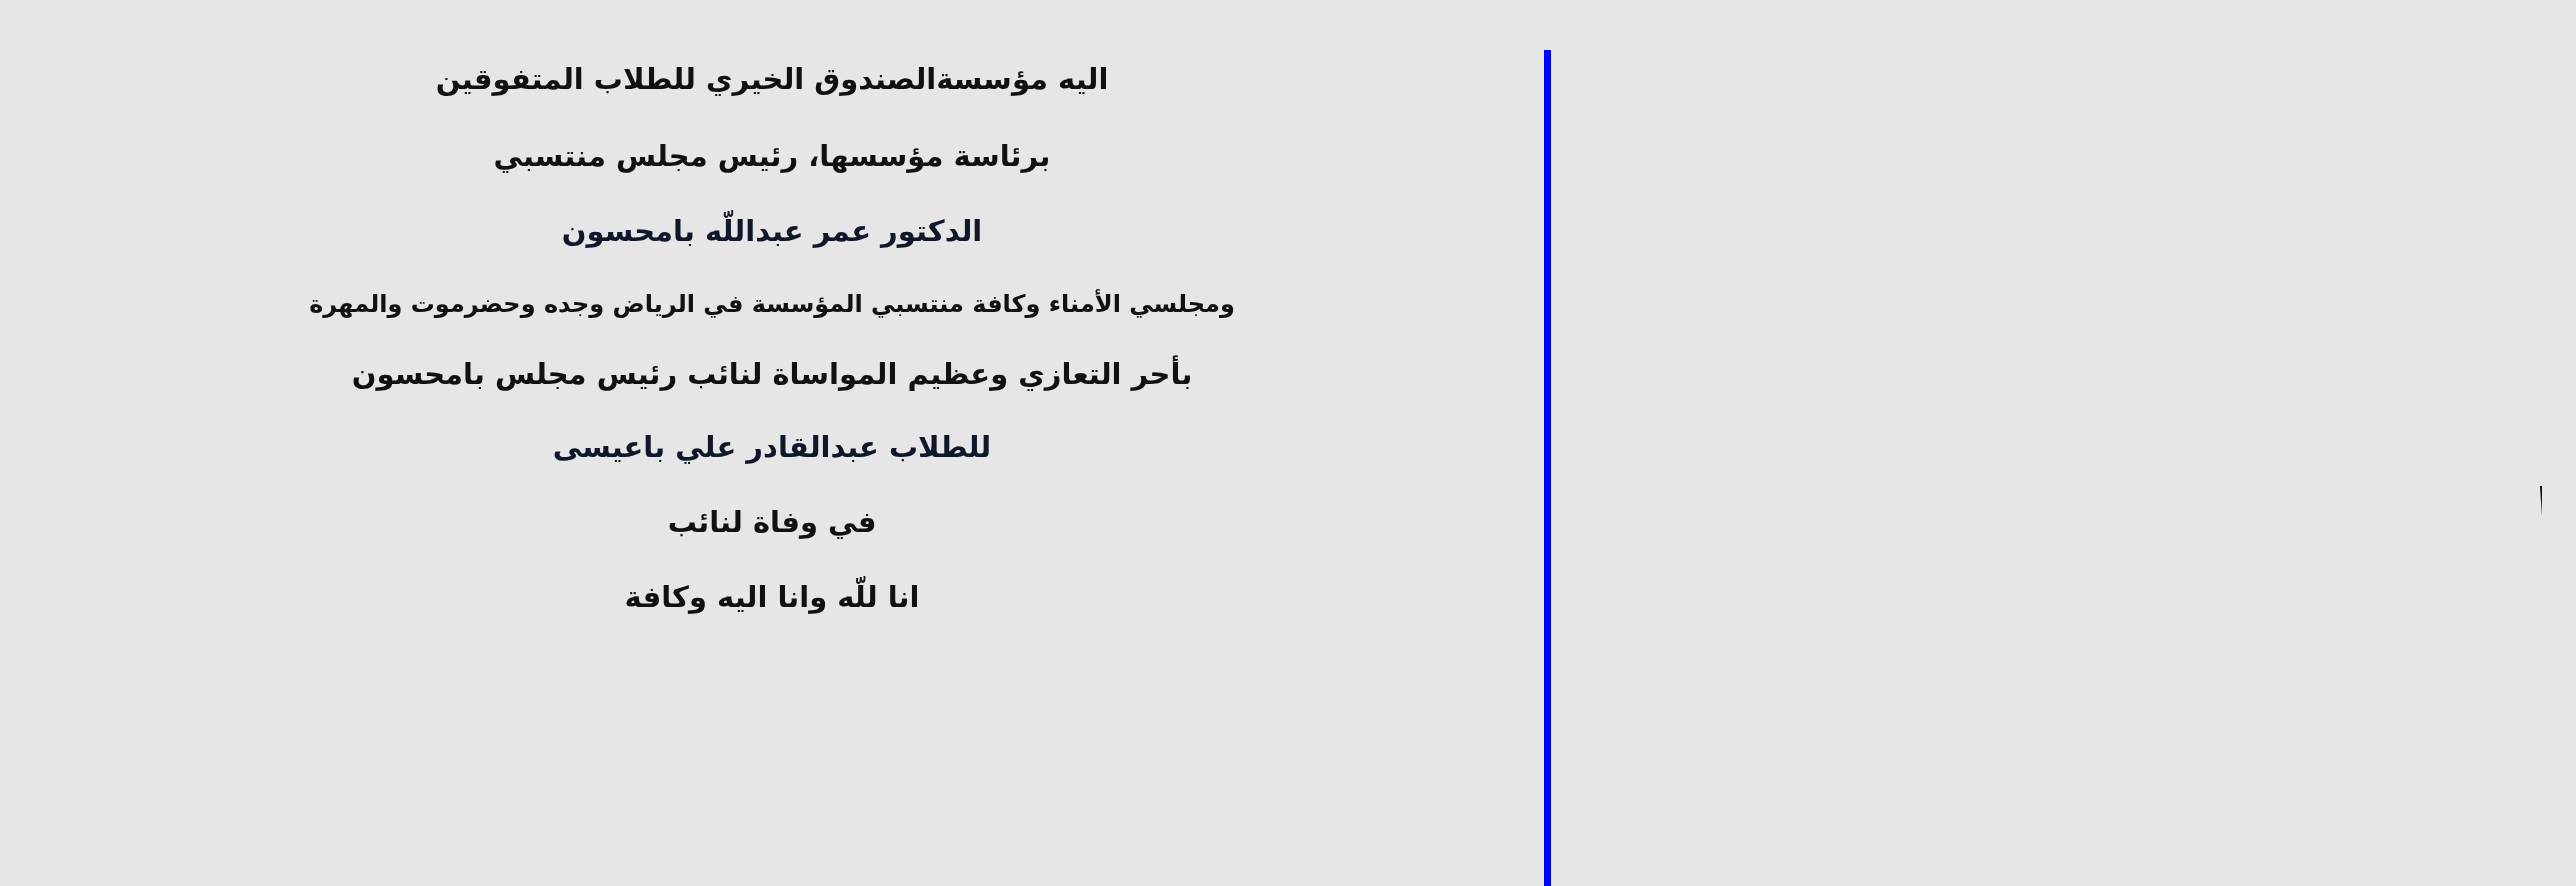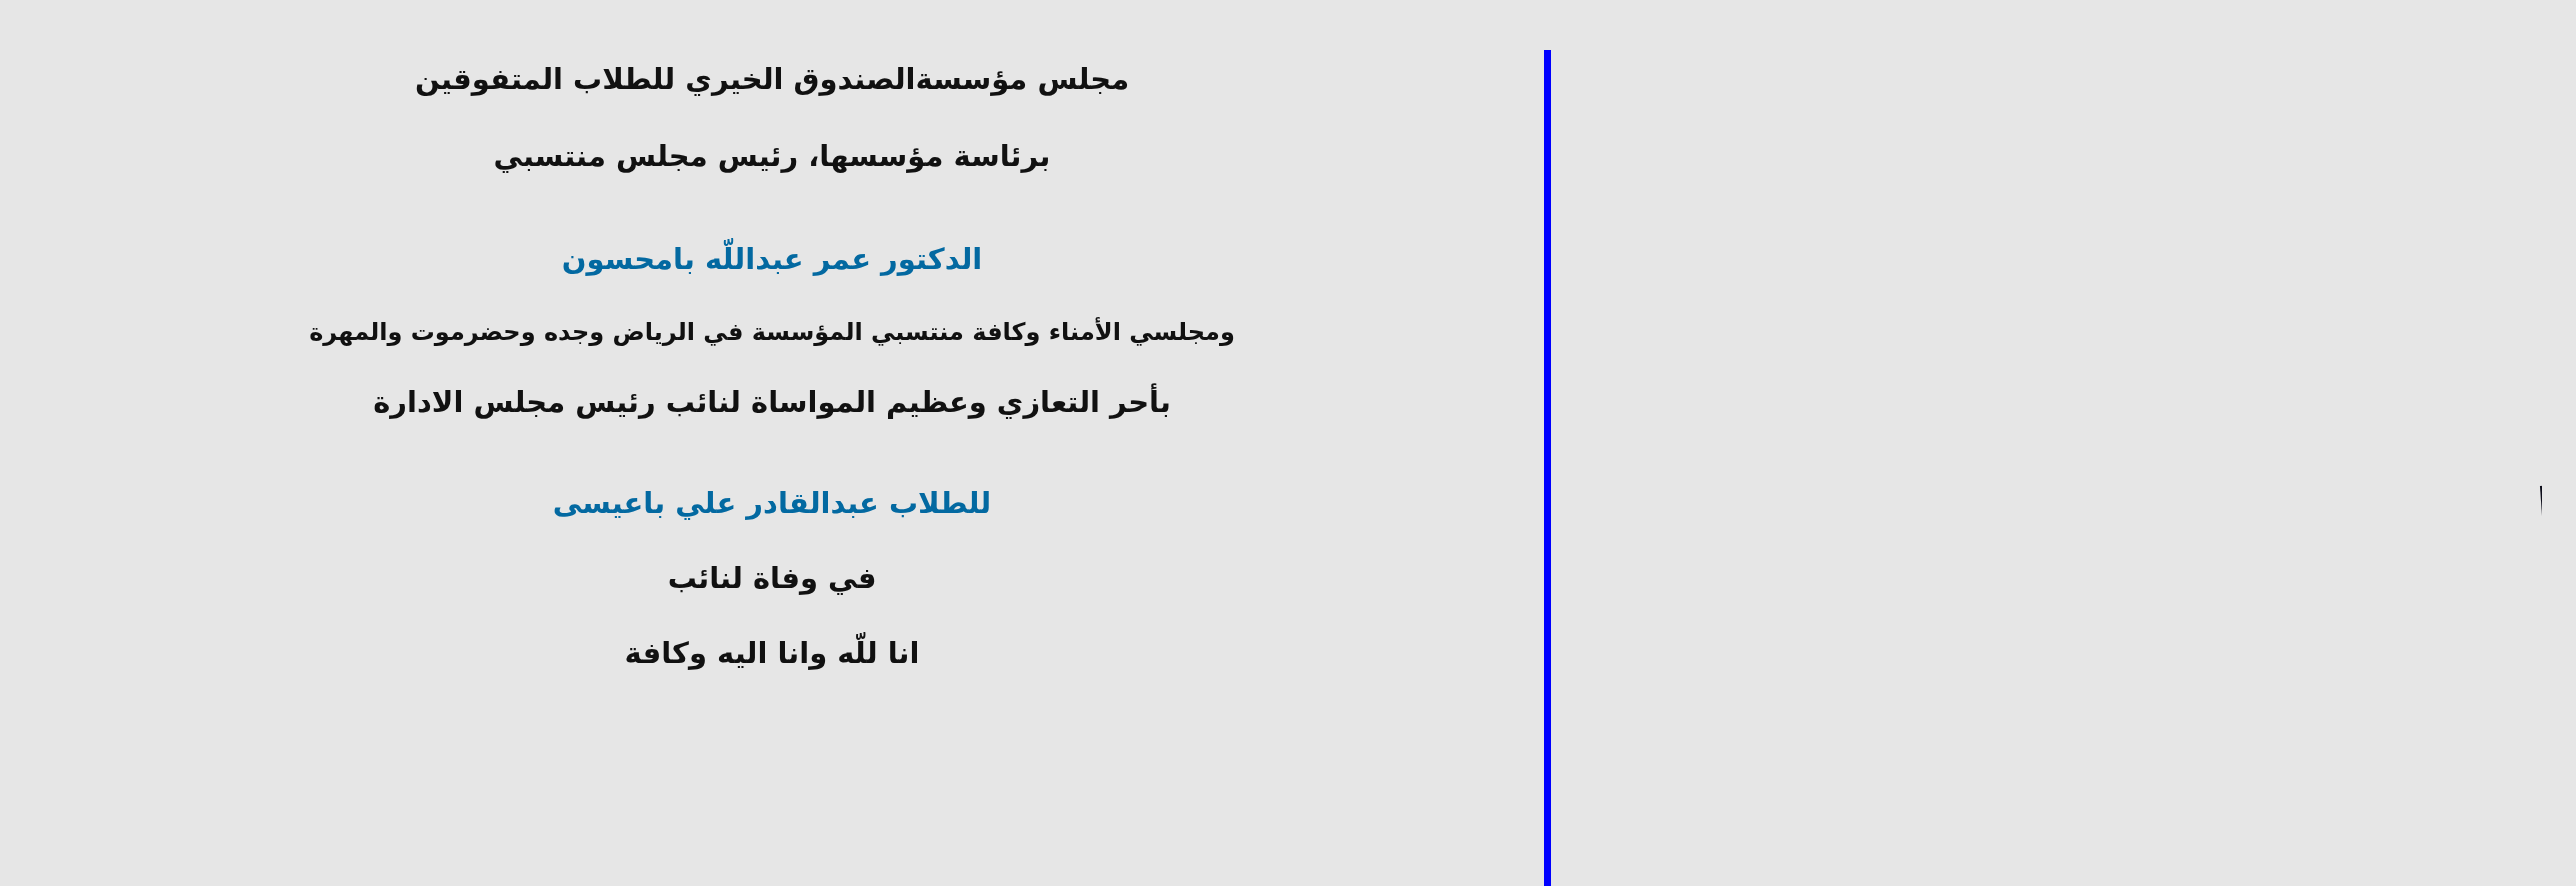--- a/index.html
+++ b/index.html
@@ -55,22 +55,21 @@
   
   .gap-1 { height: 48px; }
   .gap-2 { height: 46px; }
   .gap-3 { height: 46px; }
   .gap-4 { height: 44px; }
   .gap-5 { height: 44px; }
   .gap-6 { height: 46px; }
   .gap-7 { height: 46px; }
 
   .accent-red {
-    color: #0369a1;
-    margin-top: 28px;
+    color: #0f172a;
   }
 
   .line-wide {
     font-size: 24px;
   }
 
   
   .divider {
     position: absolute;
     left: 1544px;
@@ -141,33 +140,33 @@
   .slant-mid { transform: rotate(-4deg); transform-origin: 50% 50%; }
   .slant-bot { transform: rotate(-4deg); transform-origin: 50% 50%; }
 </style>
 </head>
 <body>
 
 <div class="poster">
 
   <div class="notice-panel">
 
-    <div class="notice-line">مجلس مؤسسةالصندوق الخيري  للطلاب المتفوقين</div>
+    <div class="notice-line">اليه مؤسسةالصندوق الخيري  للطلاب المتفوقين</div>
     <div class="gap-1"></div>
 
     <div class="notice-line">برئاسة مؤسسها،  رئيس مجلس منتسبي</div>
     <div class="gap-2"></div>
 
     <div class="notice-line accent-red">الدكتور عمر عبداللّه بامحسون</div>
     <div class="gap-3"></div>
 
     <div class="notice-line line-wide">ومجلسي الأمناء وكافة منتسبي المؤسسة في الرياض وجده وحضرموت والمهرة</div>
     <div class="gap-4"></div>
 
-    <div class="notice-line">بأحر التعازي وعظيم المواساة لنائب رئيس مجلس الادارة</div>
+    <div class="notice-line">بأحر التعازي وعظيم المواساة لنائب رئيس مجلس بامحسون</div>
     <div class="gap-5"></div>
 
     <div class="notice-line accent-red">للطلاب عبدالقادر علي باعيسى</div>
     <div class="gap-6"></div>
 
     <div class="notice-line">في وفاة لنائب</div>
     <div class="gap-7"></div>
 
     <div class="notice-line">انا للّه وانا اليه وكافة</div>
   </div>

